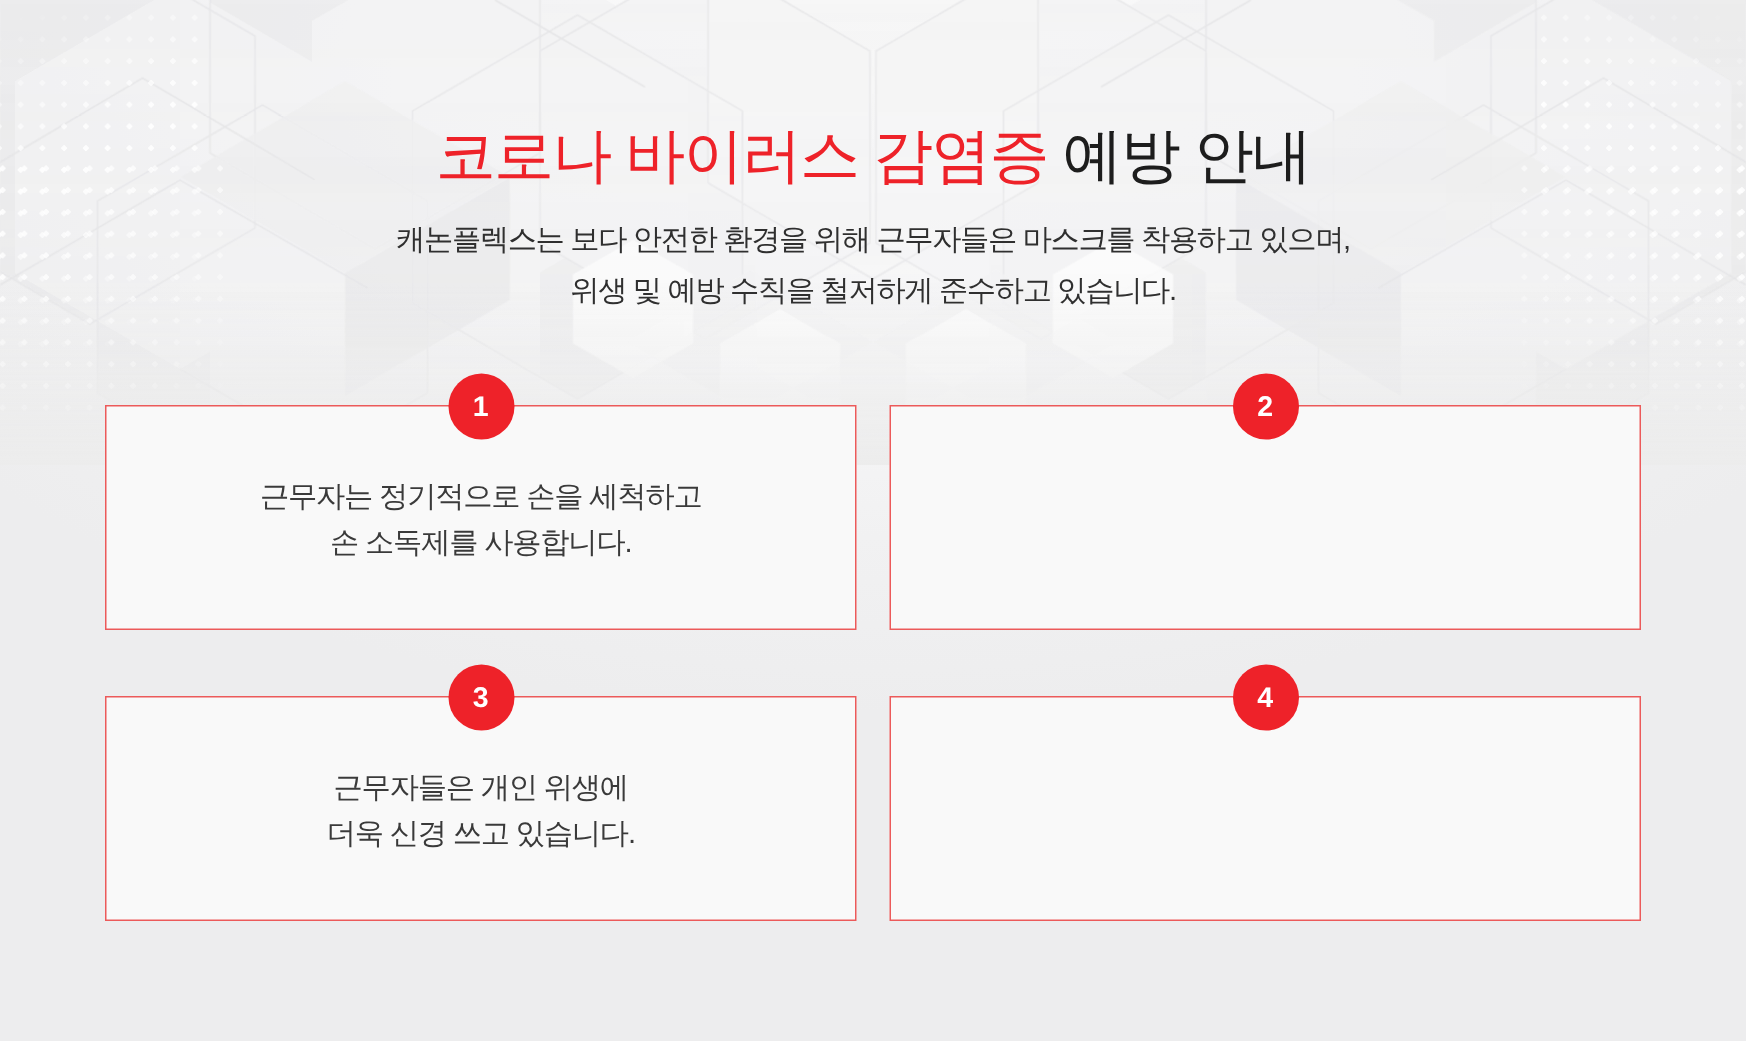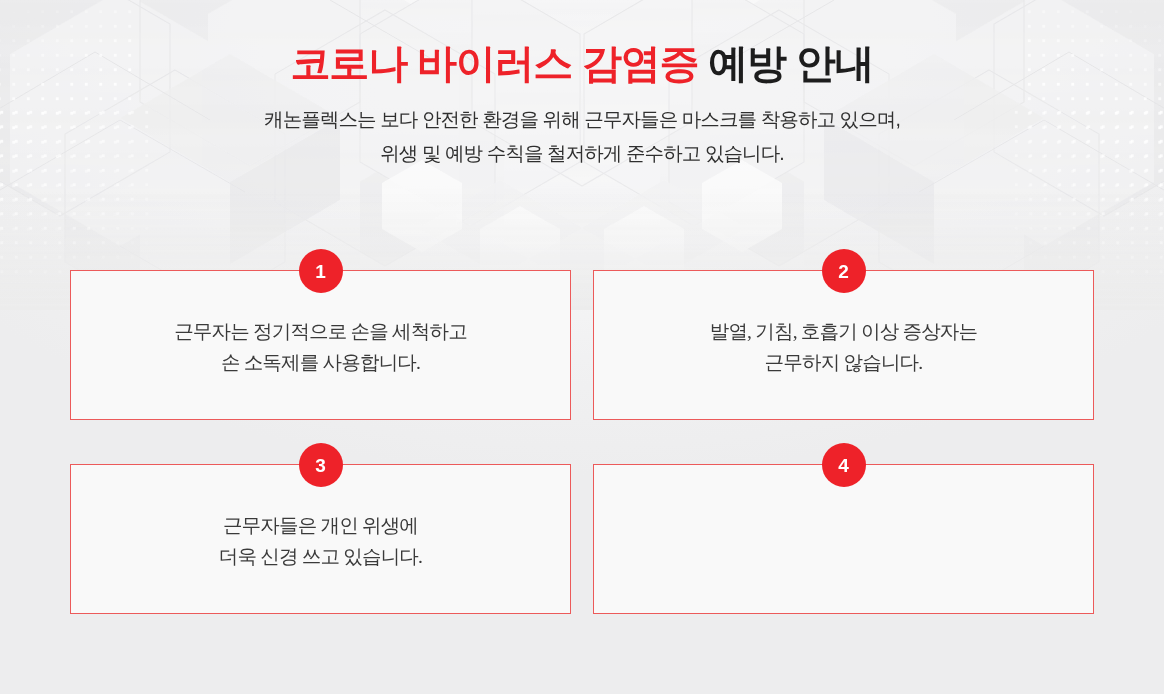--- a/index.html
+++ b/index.html
@@ -59,24 +59,24 @@
 
   .bg-fade-bottom {
     position:absolute; left:0; right:0; top:190px; height:120px;
     background: linear-gradient(180deg, rgba(237,237,237,0) 0%, rgba(237,237,237,.55) 55%, #ececec 100%);
   }
 
   
   .header { position:absolute; left:0; right:0; top:0; text-align:center; }
 
   .title {
-    margin-top: 40px;
+    margin-top: 81px;
     font-size: 40px;
     line-height: 1.15;
-    font-weight: 700;
+    font-weight: 400;
     letter-spacing: -1.2px;
     color: #1d1d1d;
     white-space: nowrap;
   }
   .title .accent { color: #ee2229; }
 
   .subtitle {
     margin-top: 16px;
     font-size: 19.5px;
     line-height: 34px;
@@ -109,21 +109,20 @@
 
   .card-text {
     font-size: 19.5px;
     line-height: 31px;
     letter-spacing: -0.8px;
     color: #3a3a3a;
     text-align: center;
     padding: 0 14px;
     margin-top: 4px;
     white-space: pre-line;
-    font-family: Liberation Serif, serif;
   }
 
   .badge {
     position: absolute;
     top: -22px;
     left: 50%;
     transform: translateX(-50%);
     width: 44px;
     height: 44px;
     border-radius: 50%;
@@ -253,22 +252,20 @@
   <div class="cards">
 
     <div class="card">
       <div class="badge">1</div>
       <div class="card-text">근무자는 정기적으로 손을 세척하고
 손 소독제를 사용합니다.</div>
     </div>
 
     <div class="card">
       <div class="badge">2</div>
-      <div class="card-text">발열, 기침, 호흡기 이상 증상자는
-근무하지 않습니다.</div>
     </div>
 
     <div class="card">
       <div class="badge">3</div>
       <div class="card-text">근무자들은 개인 위생에
 더욱 신경 쓰고 있습니다.</div>
     </div>
 
     <div class="card">
       <div class="badge">4</div>

